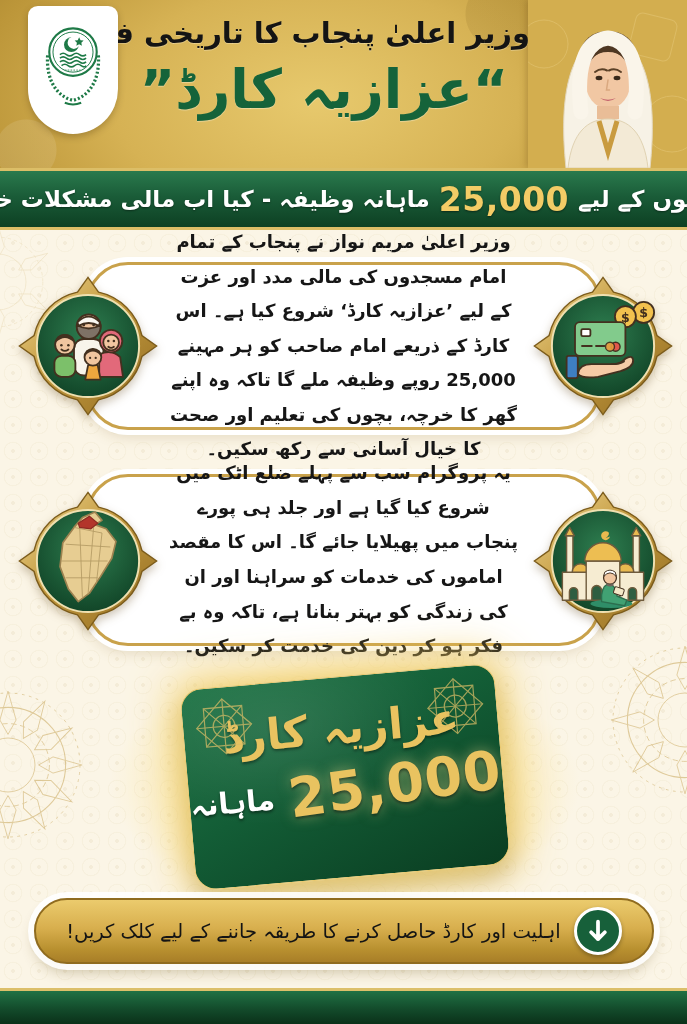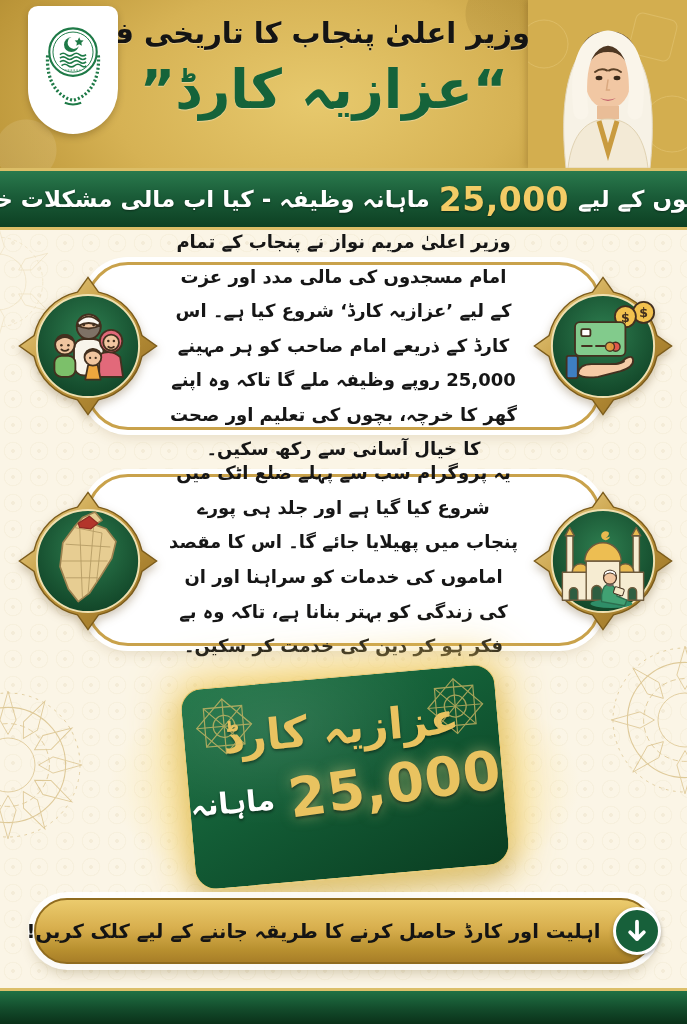--- a/index.html
+++ b/index.html
@@ -104,21 +104,21 @@
   
   .cta{ position:absolute; left:34px; top:668px; width:620px; height:66px; border:2px solid #8F6B1F;
     border-radius:40px; cursor:pointer;
     background:linear-gradient(180deg,#EBCB6D 0%, #D8AF4E 45%, #B8902F 80%, #A87E28 100%);
     box-shadow:0 0 0 6px rgba(255,255,255,.9), 0 8px 14px rgba(100,75,15,.30);
     display:flex; align-items:center; justify-content:center; gap:13px; }
   .cta-arrow{ width:48px; height:48px; border-radius:50%; background:#17603A;
     border:3px solid #ffffff; box-shadow:0 2px 4px rgba(0,0,0,.3);
     display:flex; align-items:center; justify-content:center; flex:0 0 auto; }
   .cta-arrow svg{ width:30px; height:30px; }
-  .cta-label{ font-size:19.5px; font-weight:700; color:#141414; white-space:nowrap; }
+  .cta-label{ font-size:19.5px; font-weight:400; color:#141414; white-space:nowrap; }
 
   
   .bottom-bar{ position:absolute; left:0; top:988px; width:687px; height:36px;
     border-top:3px solid #DCBF6A;
     background:linear-gradient(180deg,#207144 0%, #134B2B 55%, #0A3119 100%); }
 </style>
 </head>
 <body>
 
 <svg width="0" height="0" style="position:absolute" aria-hidden="true">

